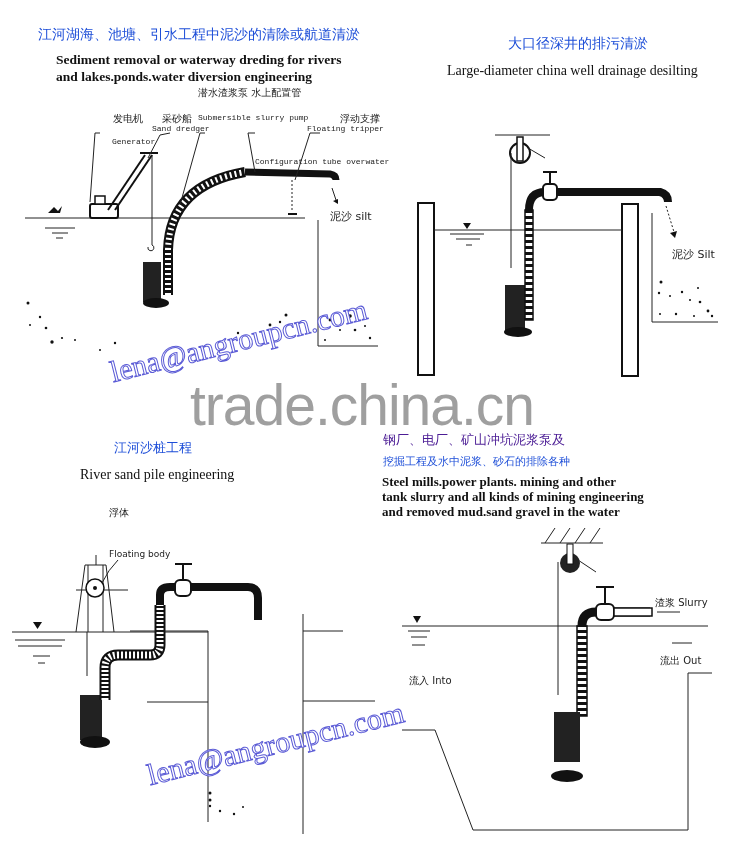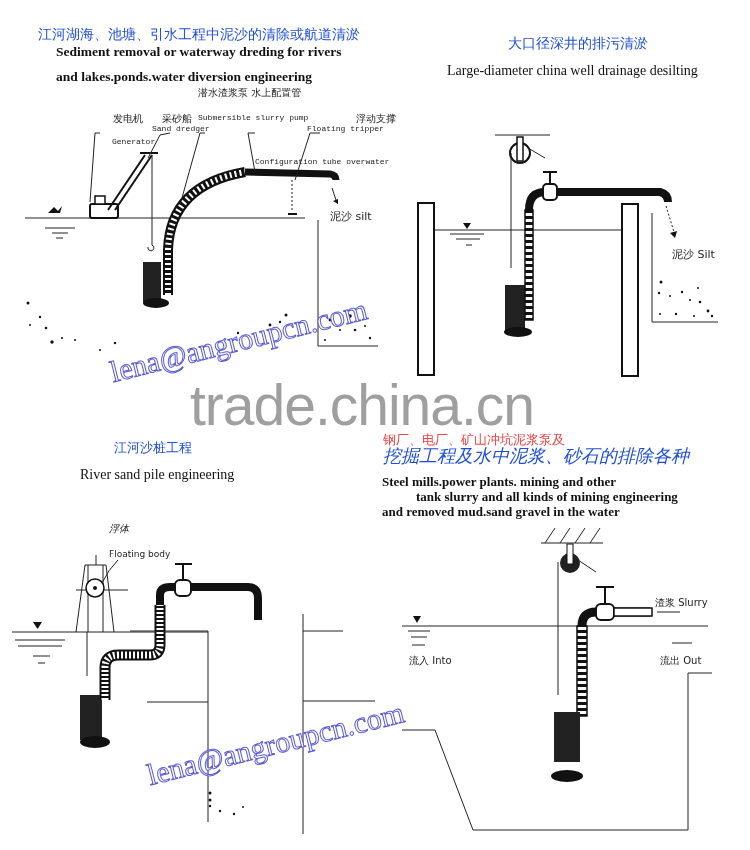--- a/index.html
+++ b/index.html
@@ -222,47 +222,47 @@
     <rect x="614" y="608" width="38" height="8" fill="#fff" stroke="#111" stroke-width="1.5"></rect>
     <line x1="657" y1="612" x2="680" y2="612" class="thin" stroke="#888"></line>
 
     <line x1="672" y1="643" x2="692" y2="643" class="thin" stroke-width="1.5"></line>
 
     <polyline points="402,730 435,730 473,830 688,830 688,673 712,673" class="thin" stroke-width="1.5"></polyline>
   </g>
 </svg>
 
 <div class="abs cn" style="left:38px; top:26px; font-size:14px;">江河湖海、池塘、引水工程中泥沙的清除或航道清淤</div>
-<div class="abs en bold" style="left:56px; top:44px; font-size:13.5px;">Sediment removal or waterway dreding for rivers</div>
+<div class="abs en bold" style="left:56px; top:52px; font-size:13.5px;">Sediment removal or waterway dreding for rivers</div>
 <div class="abs en bold" style="left:56px; top:69px; font-size:13.5px;">and lakes.ponds.water diversion engineering</div>
 
 <div class="abs small-cn" style="left:198px; top:86px;">潜水渣浆泵 水上配置管</div>
 <div class="abs small-cn" style="left:113px; top:112px;">发电机</div>
 <div class="abs small-label" style="left:112px; top:124px;margin-top:13px;">Generator</div>
 <div class="abs small-cn" style="left:162px; top:112px;">采砂船</div>
 <div class="abs small-label" style="left:152px; top:124px;">Sand dredger</div>
 <div class="abs small-label" style="left:198px; top:113px;">Submersible slurry pump</div>
 <div class="abs small-label" style="left:255px; top:124px;margin-top:33px;">Configuration tube overwater</div>
-<div class="abs small-cn" style="left:356px; top:112px;">浮动支撑</div>
+<div class="abs small-cn" style="left:340px; top:112px;">浮动支撑</div>
 <div class="abs small-label" style="left:307px; top:124px;">Floating tripper</div>
 <div class="abs small-cn" style="left:330px; top:209px; font-size:11px;">泥沙 silt</div>
 
 <div class="abs cn" style="left:508px; top:28px; font-size:14px;margin-top:7px;">大口径深井的排污清淤</div>
 <div class="abs en" style="left:447px; top:63px; font-size:14px;">Large-diameter china well drainage desilting</div>
 <div class="abs small-cn" style="left:672px; top:247px; font-size:11px;">泥沙 Silt</div>
 
 <div class="abs cn" style="left:114px; top:439px; font-size:13px;text-align:center;">江河沙桩工程</div>
 <div class="abs en" style="left:80px; top:467px; font-size:14px;">River sand pile engineering</div>
-<div class="abs small-cn" style="left:109px; top:522px;font-style:italic;">浮体</div>
+<div class="abs small-cn" style="left:109px; top:506px;">浮体</div>
 <div class="abs small-cn" style="left:109px; top:549px; font-size:9px;">Floating body</div>
 
-<div class="abs cn" style="left:383px; top:431px; font-size:13px; color:#ef4444;">钢厂、电厂、矿山冲坑泥浆泵及</div>
-<div class="abs cn" style="left:383px; top:444px; font-size:18px;font-style:italic;">挖掘工程及水中泥浆、砂石的排除各种</div>
+<div class="abs cn" style="left:383px; top:431px; font-size:13px; color:#4c1d95;">钢厂、电厂、矿山冲坑泥浆泵及</div>
+<div class="abs cn" style="left:383px; top:454px; font-size:11px;">挖掘工程及水中泥浆、砂石的排除各种</div>
 <div class="abs en bold" style="left:382px; top:474px; font-size:13px;">Steel mills.power plants. mining and other</div>
-<div class="abs en bold" style="left:382px; top:489px; font-size:13px;margin-left:34px;">tank slurry and all kinds of  mining engineering</div>
+<div class="abs en bold" style="left:382px; top:489px; font-size:13px;">tank slurry and all kinds of  mining engineering</div>
 <div class="abs en bold" style="left:382px; top:504px; font-size:13px;">and removed mud.sand gravel in the water</div>
 <div class="abs small-cn" style="left:655px; top:596px;">渣浆 Slurry</div>
-<div class="abs small-cn" style="left:409px; top:654px;">流入 Into</div>
+<div class="abs small-cn" style="left:409px; top:674px;">流入 Into</div>
 <div class="abs small-cn" style="left:660px; top:654px;">流出 Out</div>
 
 <div class="watermark-trade">trade.china.cn</div>
 <div class="watermark-email" style="left:115px; top:355px; transform: rotate(-14deg);">lena@angroupcn.com</div>
 <div class="watermark-email" style="left:152px; top:758px; transform: rotate(-14deg);">lena@angroupcn.com</div>
 
 </body></html>

